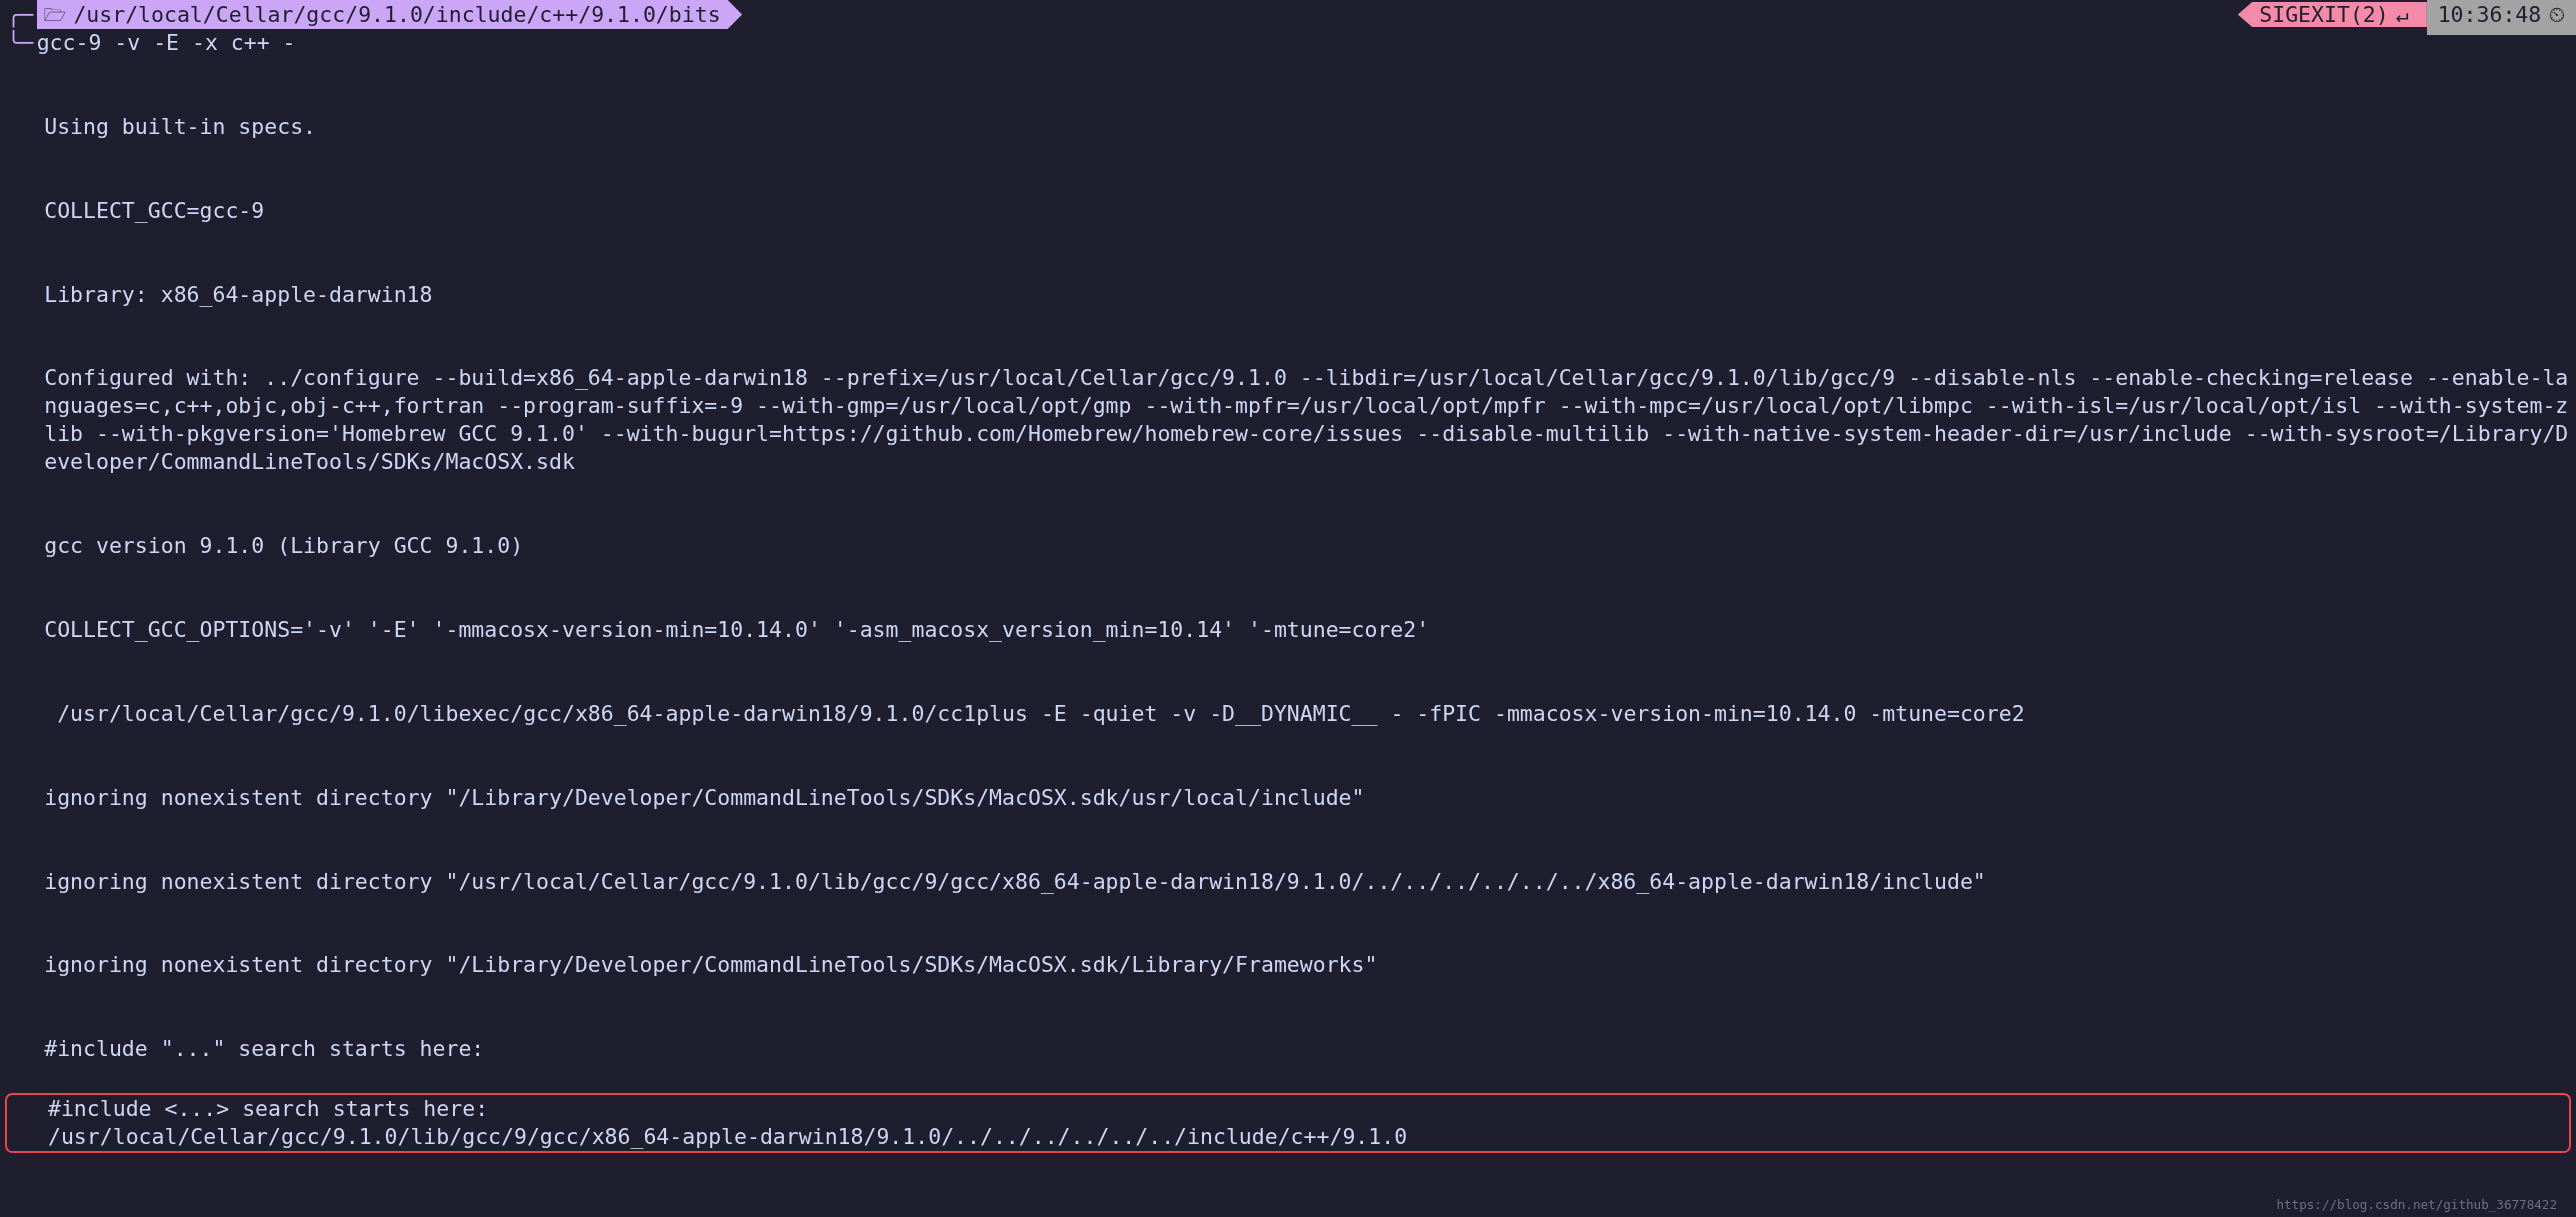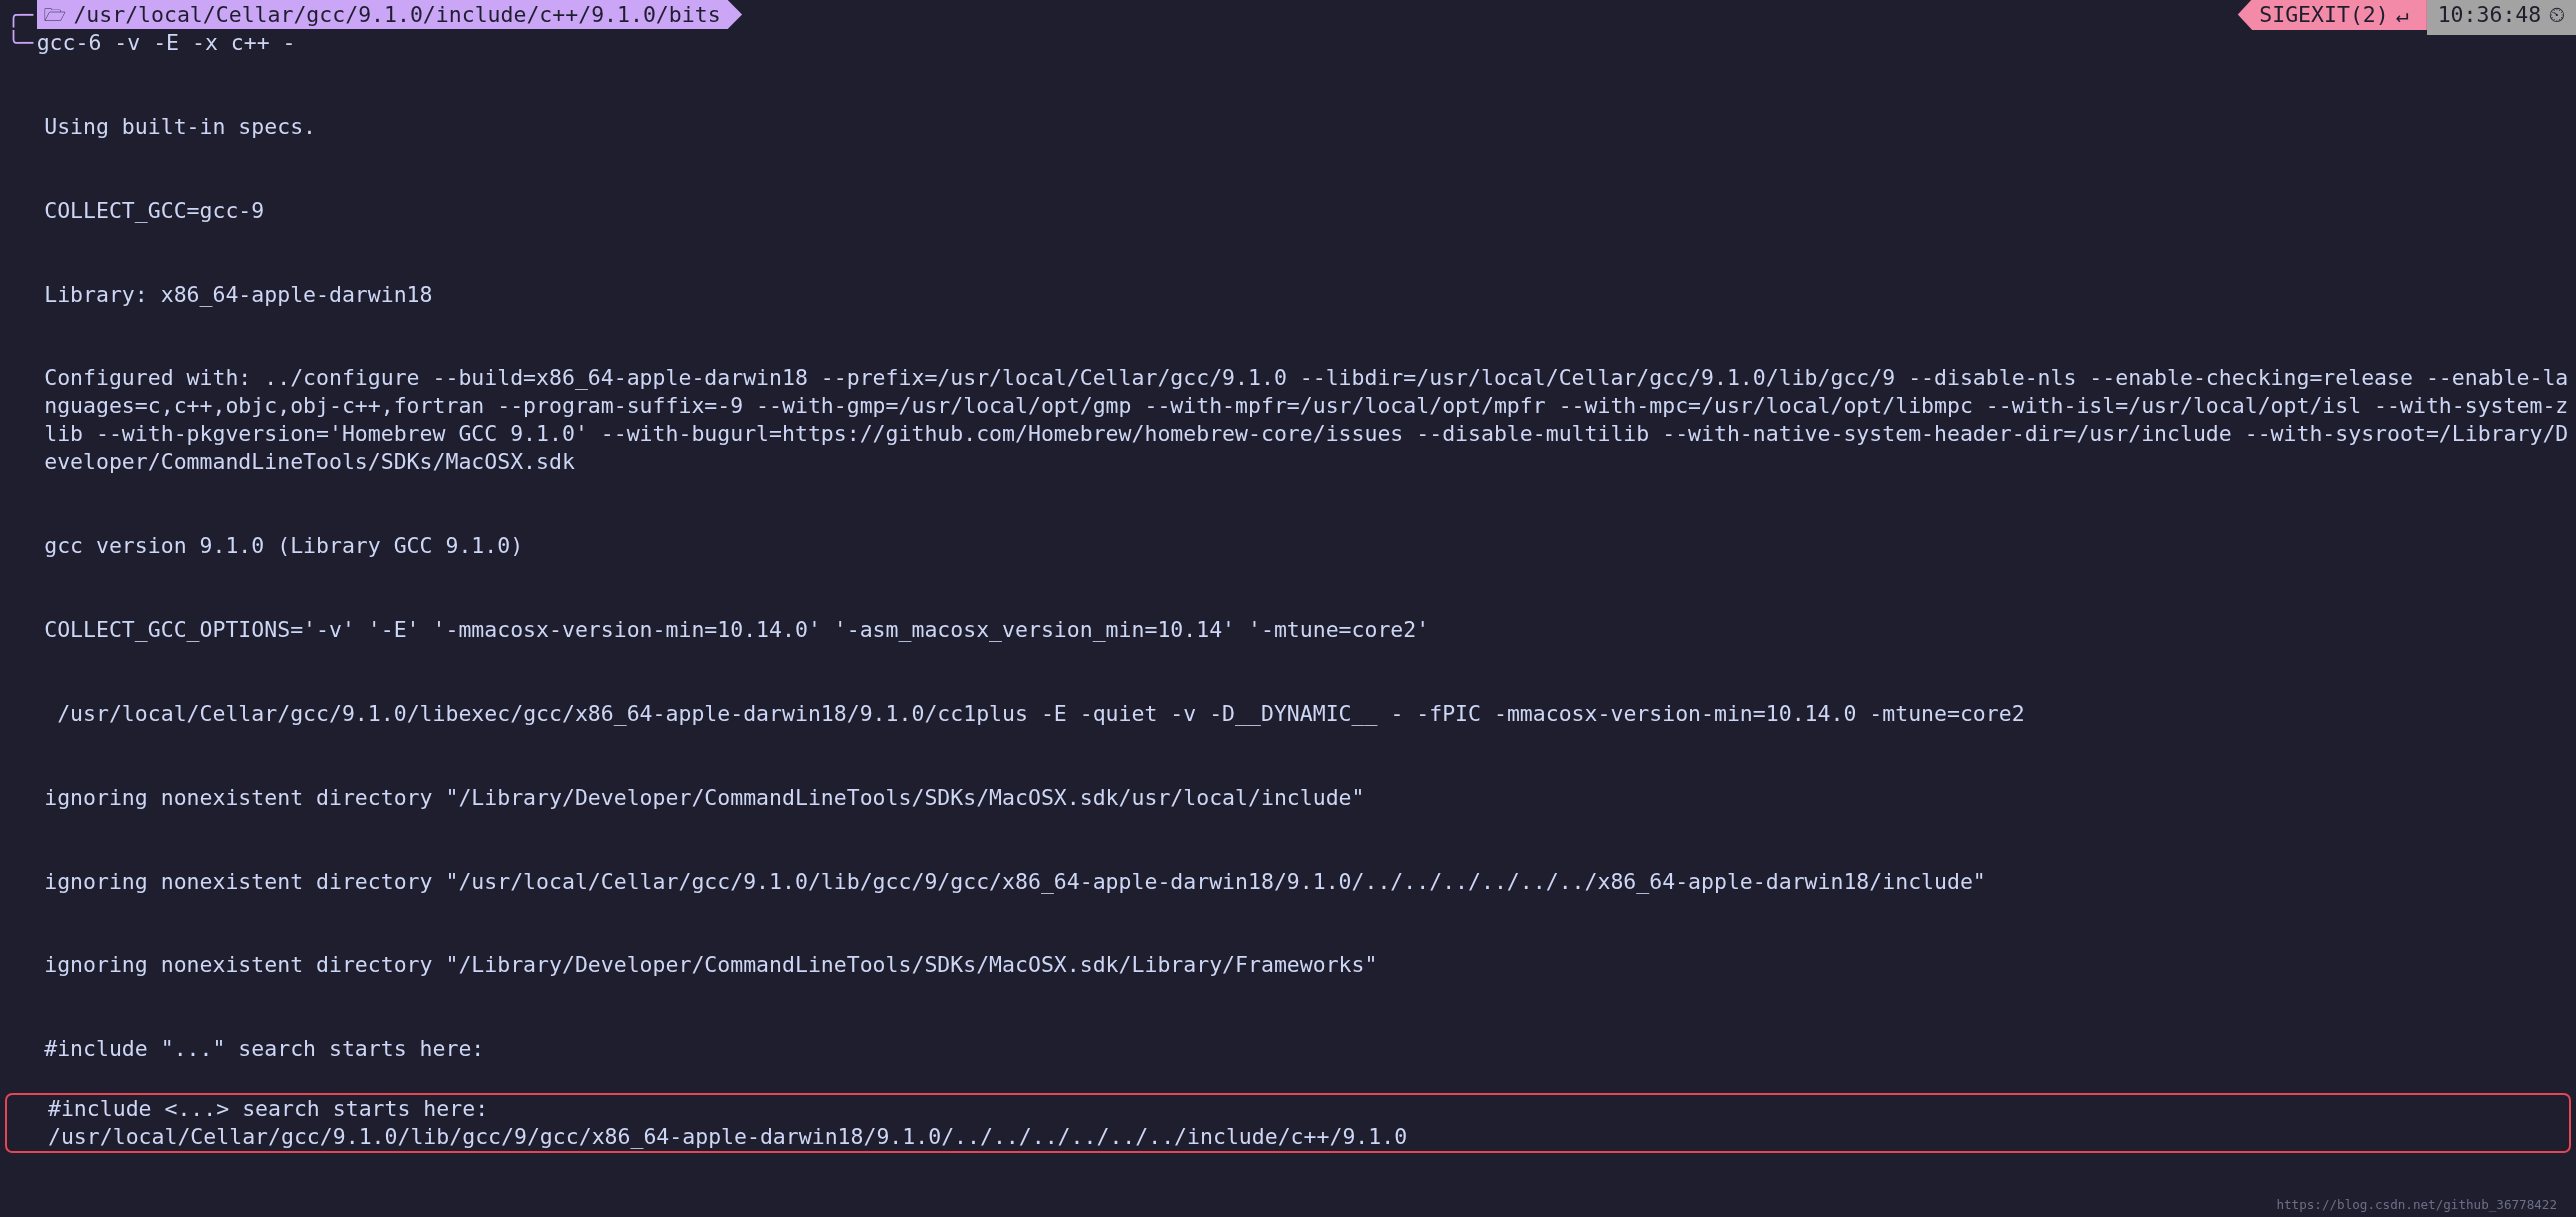--- a/index.html
+++ b/index.html
@@ -52,21 +52,21 @@
       right: 0;
       top: 0;
       display: flex;
       align-items: center;
       height: 29px;
     }
     .sigexit-badge {
       background: #f38ba8;
       color: #1e1e2e;
       padding: 0 18px 0 21.5px;
-      height: 31px;
+      height: 25px;
       display: inline-flex;
       align-items: center;
       font-weight: 500;
       clip-path: polygon(14.4px 0, 100% 0, 100% 100%, 14.4px 100%, 0 50%);
     }
     .return-icon {
       margin-left: 7.2px;
       color: #1e1e2e;
     }
     .time-badge {
@@ -133,21 +133,21 @@
     </span>
     <span class="time-badge">
       <span>10:36:48</span>
       <span class="clock-icon">⏲</span>
     </span>
   </div>
 </div>
 
 <div class="prompt-line">
   <span class="prompt-connector corner-arrow">╰─</span>
-  <span>gcc-6 -v -E -x c++ -</span>
+  <span>gcc-9 -v -E -x c++ -</span>
 </div>
 
 <div class="terminal-output">
   <span class="terminal-line">Using built-in specs.</span>
   <span class="terminal-line">COLLECT_GCC=gcc-9</span>
   <span class="terminal-line">Library: x86_64-apple-darwin18</span>
   <span class="terminal-line">Configured with: ../configure --build=x86_64-apple-darwin18 --prefix=/usr/local/Cellar/gcc/9.1.0 --libdir=/usr/local/Cellar/gcc/9.1.0/lib/gcc/9 --disable-nls --enable-checking=release --enable-languages=c,c++,objc,obj-c++,fortran --program-suffix=-9 --with-gmp=/usr/local/opt/gmp --with-mpfr=/usr/local/opt/mpfr --with-mpc=/usr/local/opt/libmpc --with-isl=/usr/local/opt/isl --with-system-zlib --with-pkgversion='Homebrew GCC 9.1.0' --with-bugurl=https://github.com/Homebrew/homebrew-core/issues --disable-multilib --with-native-system-header-dir=/usr/include --with-sysroot=/Library/Developer/CommandLineTools/SDKs/MacOSX.sdk</span>
   <span class="terminal-line">gcc version 9.1.0 (Library GCC 9.1.0)</span>
   <span class="terminal-line">COLLECT_GCC_OPTIONS='-v' '-E' '-mmacosx-version-min=10.14.0' '-asm_macosx_version_min=10.14' '-mtune=core2'</span>
   <span class="terminal-line"> /usr/local/Cellar/gcc/9.1.0/libexec/gcc/x86_64-apple-darwin18/9.1.0/cc1plus -E -quiet -v -D__DYNAMIC__ - -fPIC -mmacosx-version-min=10.14.0 -mtune=core2</span>

